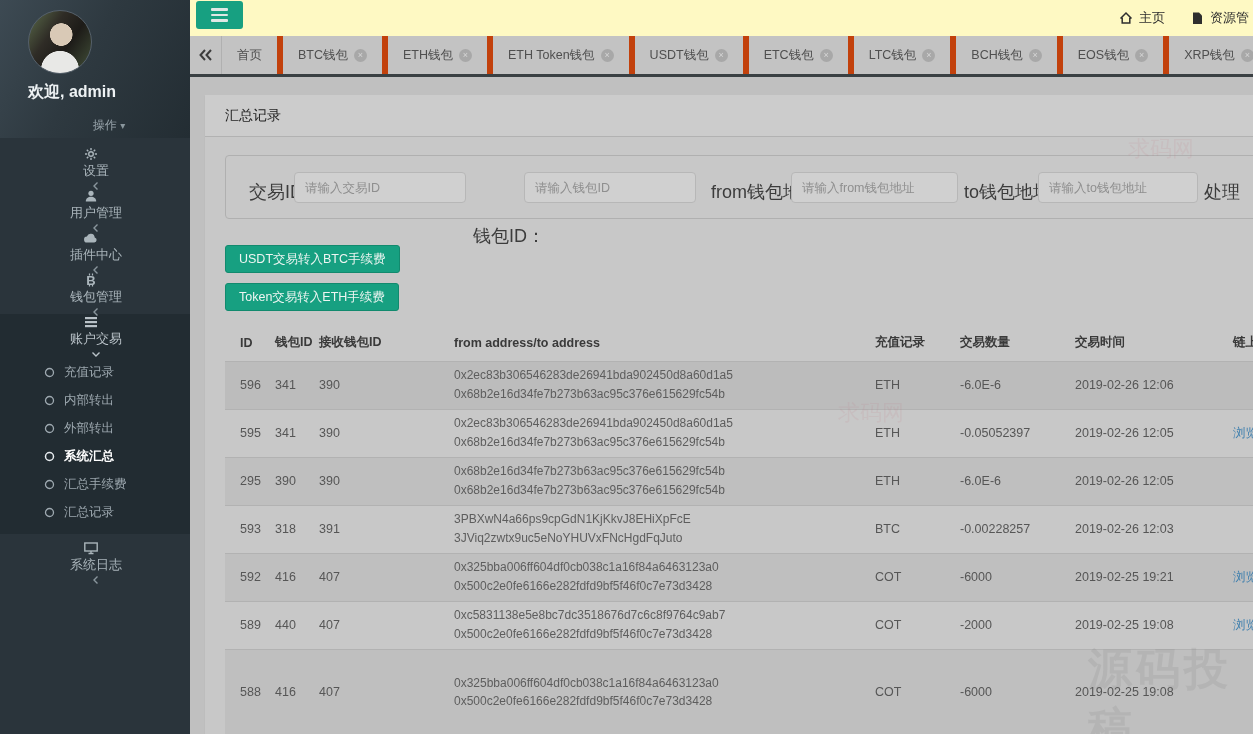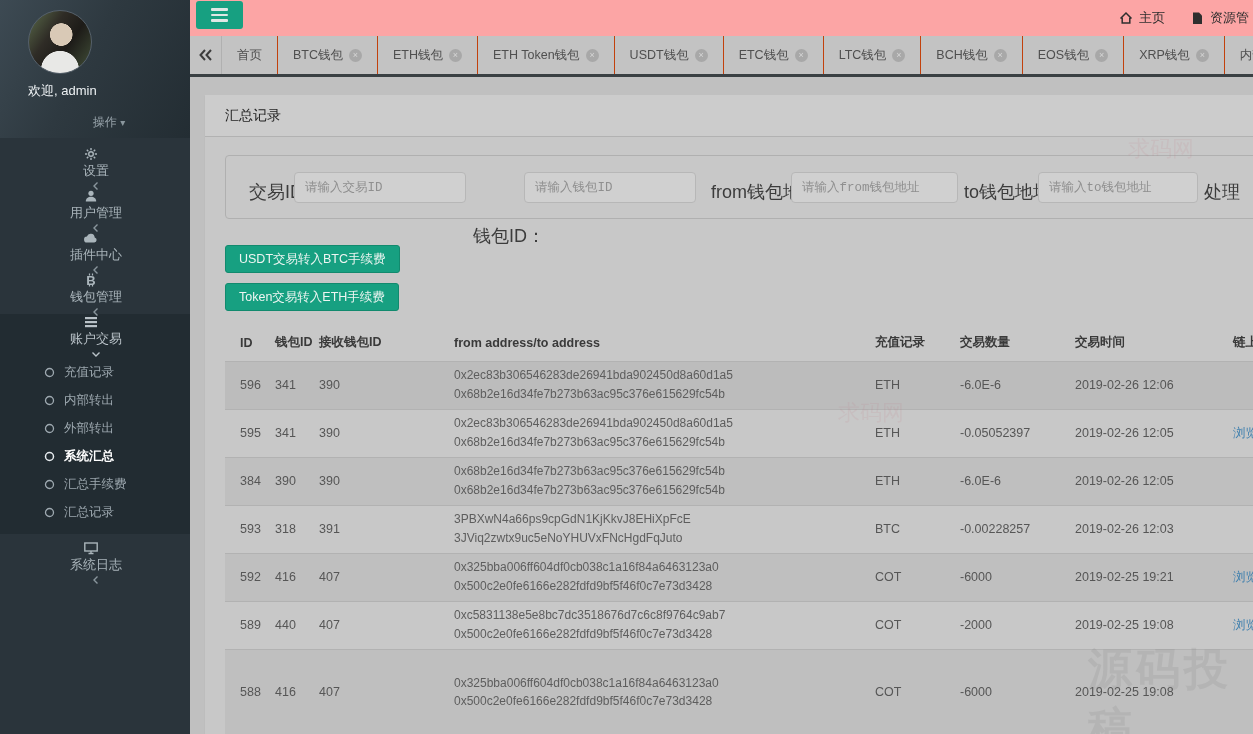--- a/index.html
+++ b/index.html
@@ -10,54 +10,54 @@
     -webkit-font-smoothing:antialiased;
   }
   
   .sidebar { position:absolute; left:0; top:0; width:190px; height:734px; background:#2a343b; z-index:5; }
   .user-panel { height:138px; background:linear-gradient(118deg,#3d4a53 0%,#2e3940 45%,#232d33 100%); padding:10px 0 0 28px; position:relative; }
   .avatar { width:64px; height:64px; border-radius:50%; border:1px solid #55606a; overflow:hidden;
     background:
       radial-gradient(circle at 52% 38%, #d9c9b6 0 22%, rgba(0,0,0,0) 23%),
       radial-gradient(circle at 50% 95%, #e8e8e6 0 28%, rgba(0,0,0,0) 29%),
       linear-gradient(125deg,#5a6b4a 0%,#2f2c26 35%,#1d1b18 60%,#44523a 100%); }
-  .welcome { color:#eef2f4; font-size:13px; font-weight:normal; margin-top:8px; }
+  .welcome { color:#eef2f4; font-size:16px; font-weight:bold; margin-top:8px; }
   .oper { color:#9aa6ad; font-size:12px; margin-top:14px; cursor:pointer;text-align:center; }
   .oper .caret { font-size:10px; color:#8a969d; }
   .menu { margin-top:8px; }
   .m-item { height:42px; display:flex; align-items:center; padding:0 14px 0 16px; color:#aab5bb; font-size:13px; cursor:pointer;flex-direction:column; }
   .m-item .mi-icon { width:16px; height:16px; margin-right:10px; flex:0 0 16px; }
   .m-item .mi-label { flex:1; }
   .m-item .chev { width:12px; height:12px; }
   .treeview { background:#222c32; }
   .treeview .m-item { color:#b9c2c8; }
   .submenu { padding:2px 0 8px; }
   .s-item { height:28px; display:flex; align-items:center; padding-left:44px; color:#9ea9b0; font-size:12.5px; cursor:pointer; }
   .s-item .ci { width:11px; height:11px; margin-right:9px; }
   .s-item.active { color:#ffffff; font-weight:bold; }
   svg.ic { display:block; }
   
-  .navbar { position:absolute; left:190px; top:0; width:1063px; height:36px; background:#fca5a5;text-align:right; }
+  .navbar { position:absolute; left:190px; top:0; width:1063px; height:36px; background:#fef9c3;text-align:right; }
   .hamburger { position:absolute; left:6px; top:1px; width:47px; height:28px; background:#17a081; border-radius:3px; border:none; cursor:pointer; display:flex; flex-direction:column; justify-content:center; align-items:center; gap:3px; }
   .hamburger span { display:block; width:17px; height:2.5px; background:#dfe8e5; border-radius:1px; }
   .nav-right { position:absolute; right:0; top:0; height:36px; display:flex; align-items:center; gap:26px; padding-right:4px; overflow:hidden; width:230px; justify-content:flex-end; }
   .nav-link { display:flex; align-items:center; gap:6px; color:#2e2e2e; font-size:13px; cursor:pointer; white-space:nowrap; }
   
   .tabstrip { position:absolute; left:190px; top:36px; width:1063px; height:41px; background:#c3c3c3; border-bottom:3px solid #3a4043; display:flex; align-items:stretch; overflow:hidden; }
   .tab-scroll { width:32px; display:flex; align-items:center; justify-content:center; border-right:1px solid #b0b0b0; cursor:pointer; flex:0 0 32px; }
-  .tab { display:flex; align-items:center; gap:6px; padding:0 15px; border-right:1px solid #c2410c; color:#4f4f4f; font-size:12.5px; white-space:nowrap; cursor:pointer; }
+  .tab { display:flex; align-items:center; gap:6px; padding:0 15px; border-right:6px solid #c2410c; color:#4f4f4f; font-size:12.5px; white-space:nowrap; cursor:pointer; }
   .tabx { width:13px; height:13px; border-radius:50%; background:#a8a8a8; color:#d6d6d6; font-size:9px; line-height:13px; text-align:center; cursor:pointer; flex:0 0 13px; }
   
   .content { position:absolute; left:190px; top:80px; width:1063px; height:654px; background:#c0c0c0; overflow:hidden; }
   .panel { margin:15px 0 0 15px; width:1135px; background:#c8c8c8; box-shadow:0 1px 1px rgba(0,0,0,.08); }
   .panel-header { height:42px; background:#cccccc; border-bottom:1px solid #b2b2b2; display:flex; align-items:center; padding-left:20px; color:#222; font-size:14px; }
   .panel-body { padding:18px 20px 30px; }
   .filterbox { position:relative; height:64px; border:1px solid #b0b0b0; border-radius:4px; }
   .flabel { position:absolute; top:24px; color:#3c3c3c; font-size:18px; white-space:nowrap; }
-  .finput { position:absolute; top:16px; height:31px; background:#d0d0d0; border:1px solid #b7b7b7; border-radius:4px; padding:0 10px; font-size:12.5px; color:#444; font-family:Liberation Mono, monospace; }
+  .finput { position:absolute; top:16px; height:31px; background:#d0d0d0; border:1px solid #b7b7b7; border-radius:4px; padding:0 10px; font-size:12.5px; color:#444; font-family:Liberation Sans, sans-serif; }
   .finput::placeholder { color:#8f8f8f; opacity:1; }
   .gbtn { display:block; margin-top:10px; height:28px; padding:0 13px; background:#17a081; border:1px solid #128a6e; border-radius:3px; color:#eef5f2; font-size:12.5px; cursor:pointer; font-family:inherit; }
   .gbtn:first-of-type { margin-top:26px; }
   
   table.grid { margin-top:14px; width:1090px; border-collapse:collapse; table-layout:fixed; }
   .grid th { text-align:left; font-size:12.5px; color:#3a3a3a; font-weight:bold; height:36px; vertical-align:middle; }
   .grid td { font-size:12.5px; color:#565656; height:48px; vertical-align:middle; border-top:1px solid #b2b2b2; }
   .grid tr.dark td { background:#bfbfbf; }
   .grid tr.darker td { background:#bcbcbc; }
   .grid td.addr { font-size:12px; color:#5d5d5d; line-height:1.55; }
@@ -374,21 +374,21 @@
             <td class="addr">
                 <div>0x2ec83b306546283de26941bda902450d8a60d1a5</div>
                 <div>0x68b2e16d34fe7b273b63ac95c376e615629fc54b</div>
               </td>
             <td class="c5">ETH</td>
             <td class="c6">-0.05052397</td>
             <td class="c7">2019-02-26 12:05</td>
             <td class="c8"><a class="viewlink">浏览</a></td>
           </tr>
           <tr class="dark">
-            <td class="c1">384</td>
+            <td class="c1">295</td>
             <td class="c2">390</td>
             <td>390</td>
             <td class="addr">
                 <div>0x68b2e16d34fe7b273b63ac95c376e615629fc54b</div>
                 <div>0x68b2e16d34fe7b273b63ac95c376e615629fc54b</div>
               </td>
             <td class="c5">ETH</td>
             <td class="c6">-6.0E-6</td>
             <td class="c7">2019-02-26 12:05</td>
             <td class="c8"></td>

